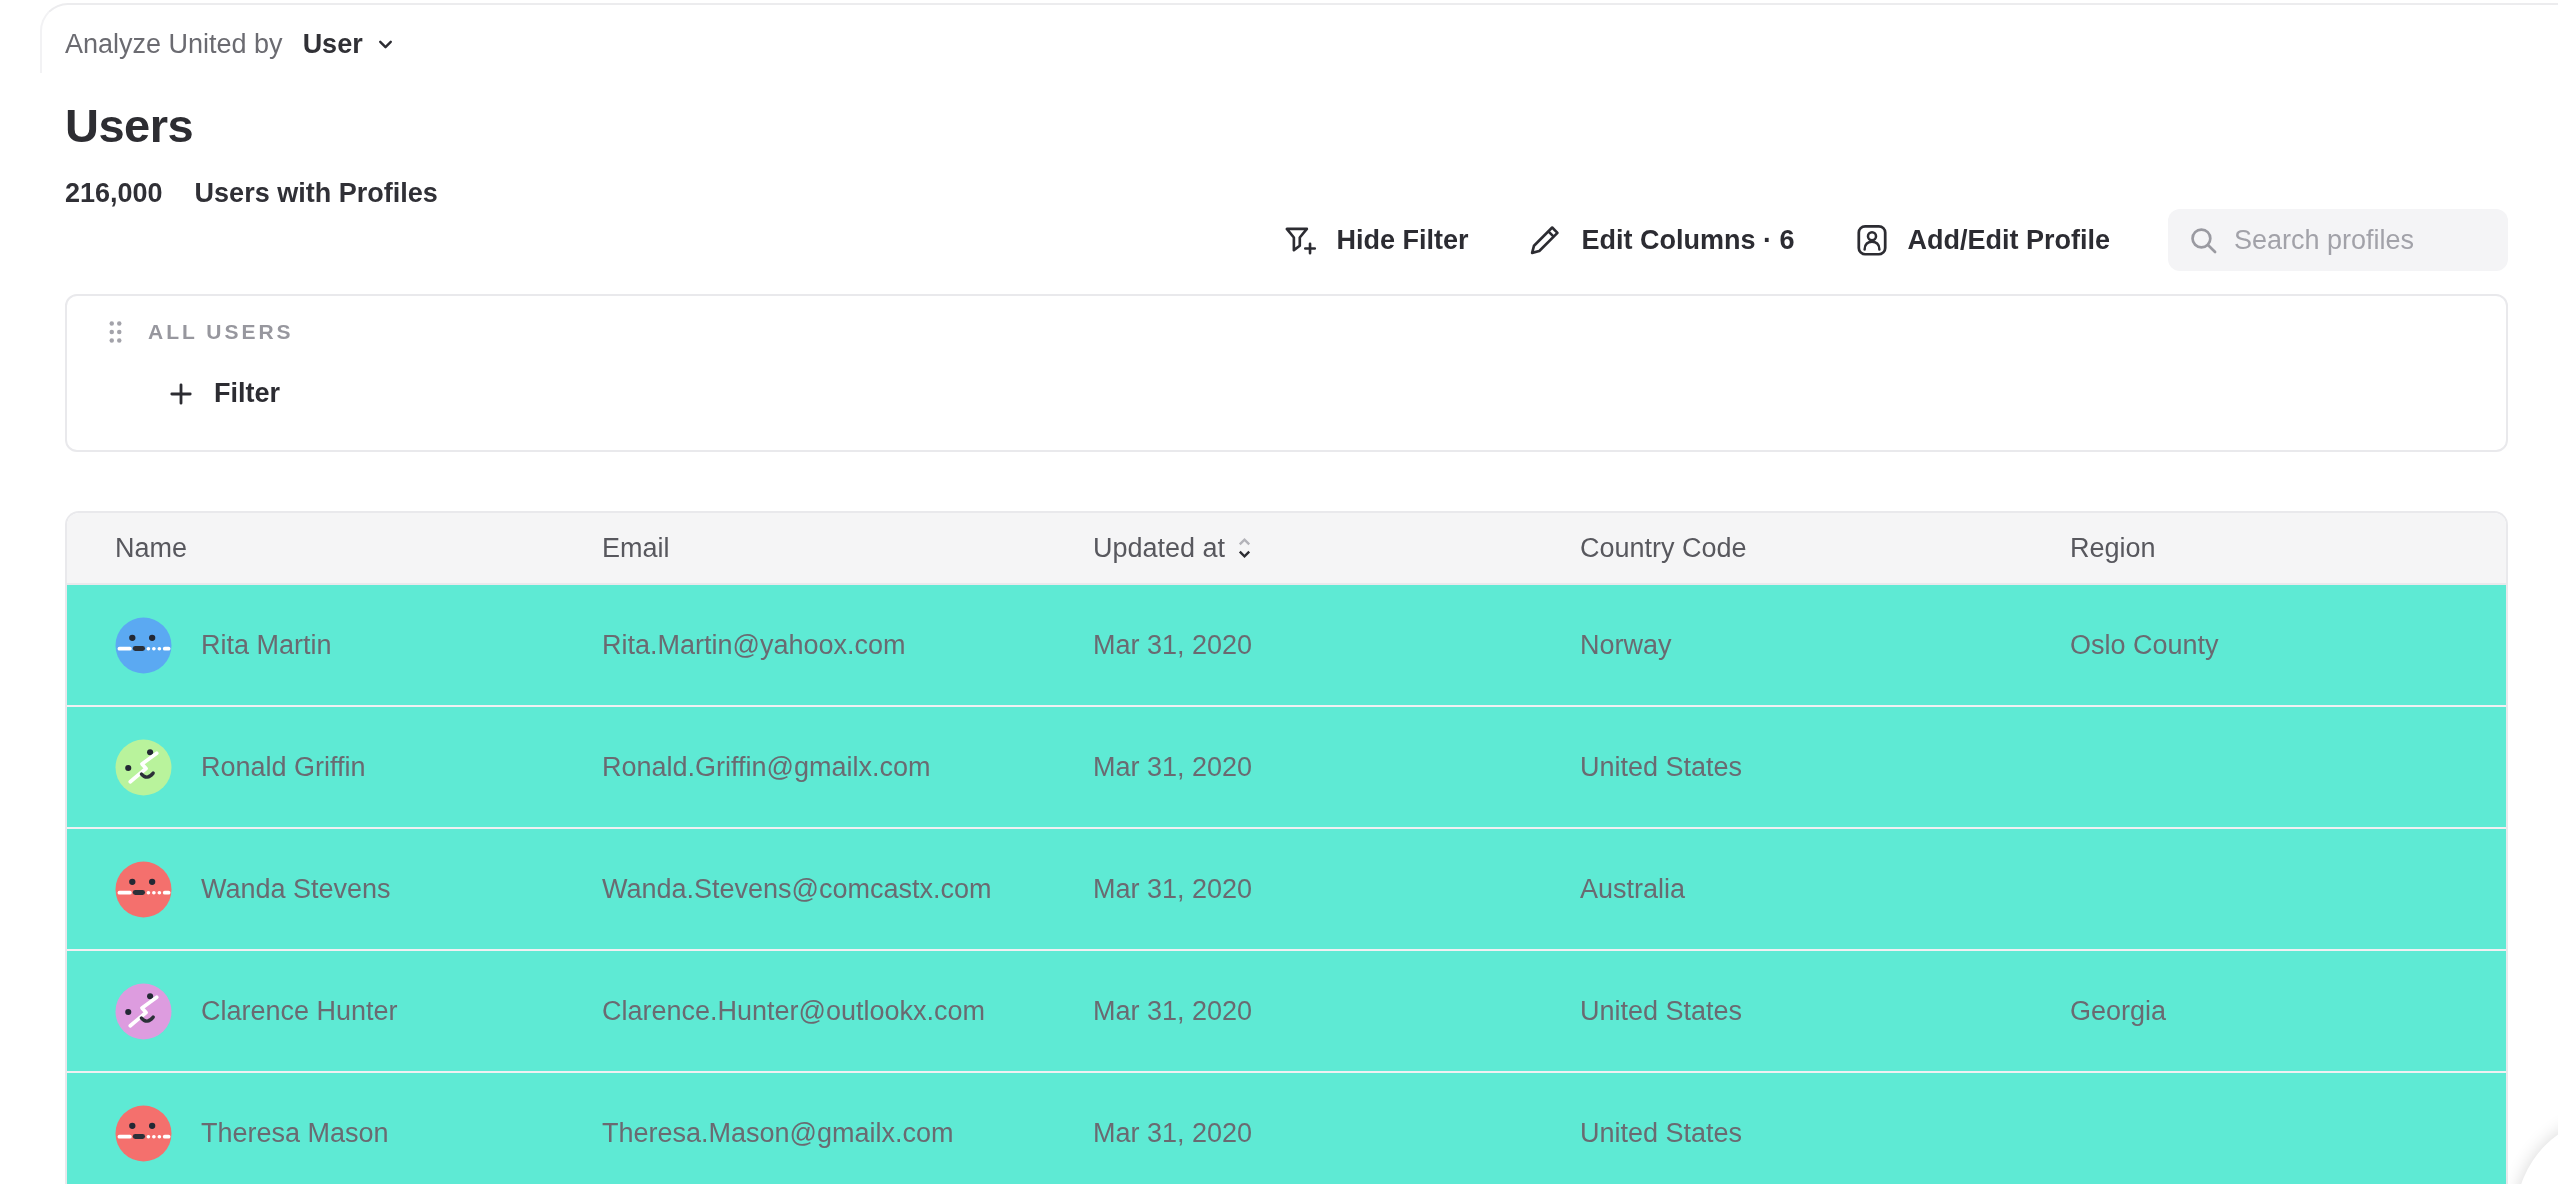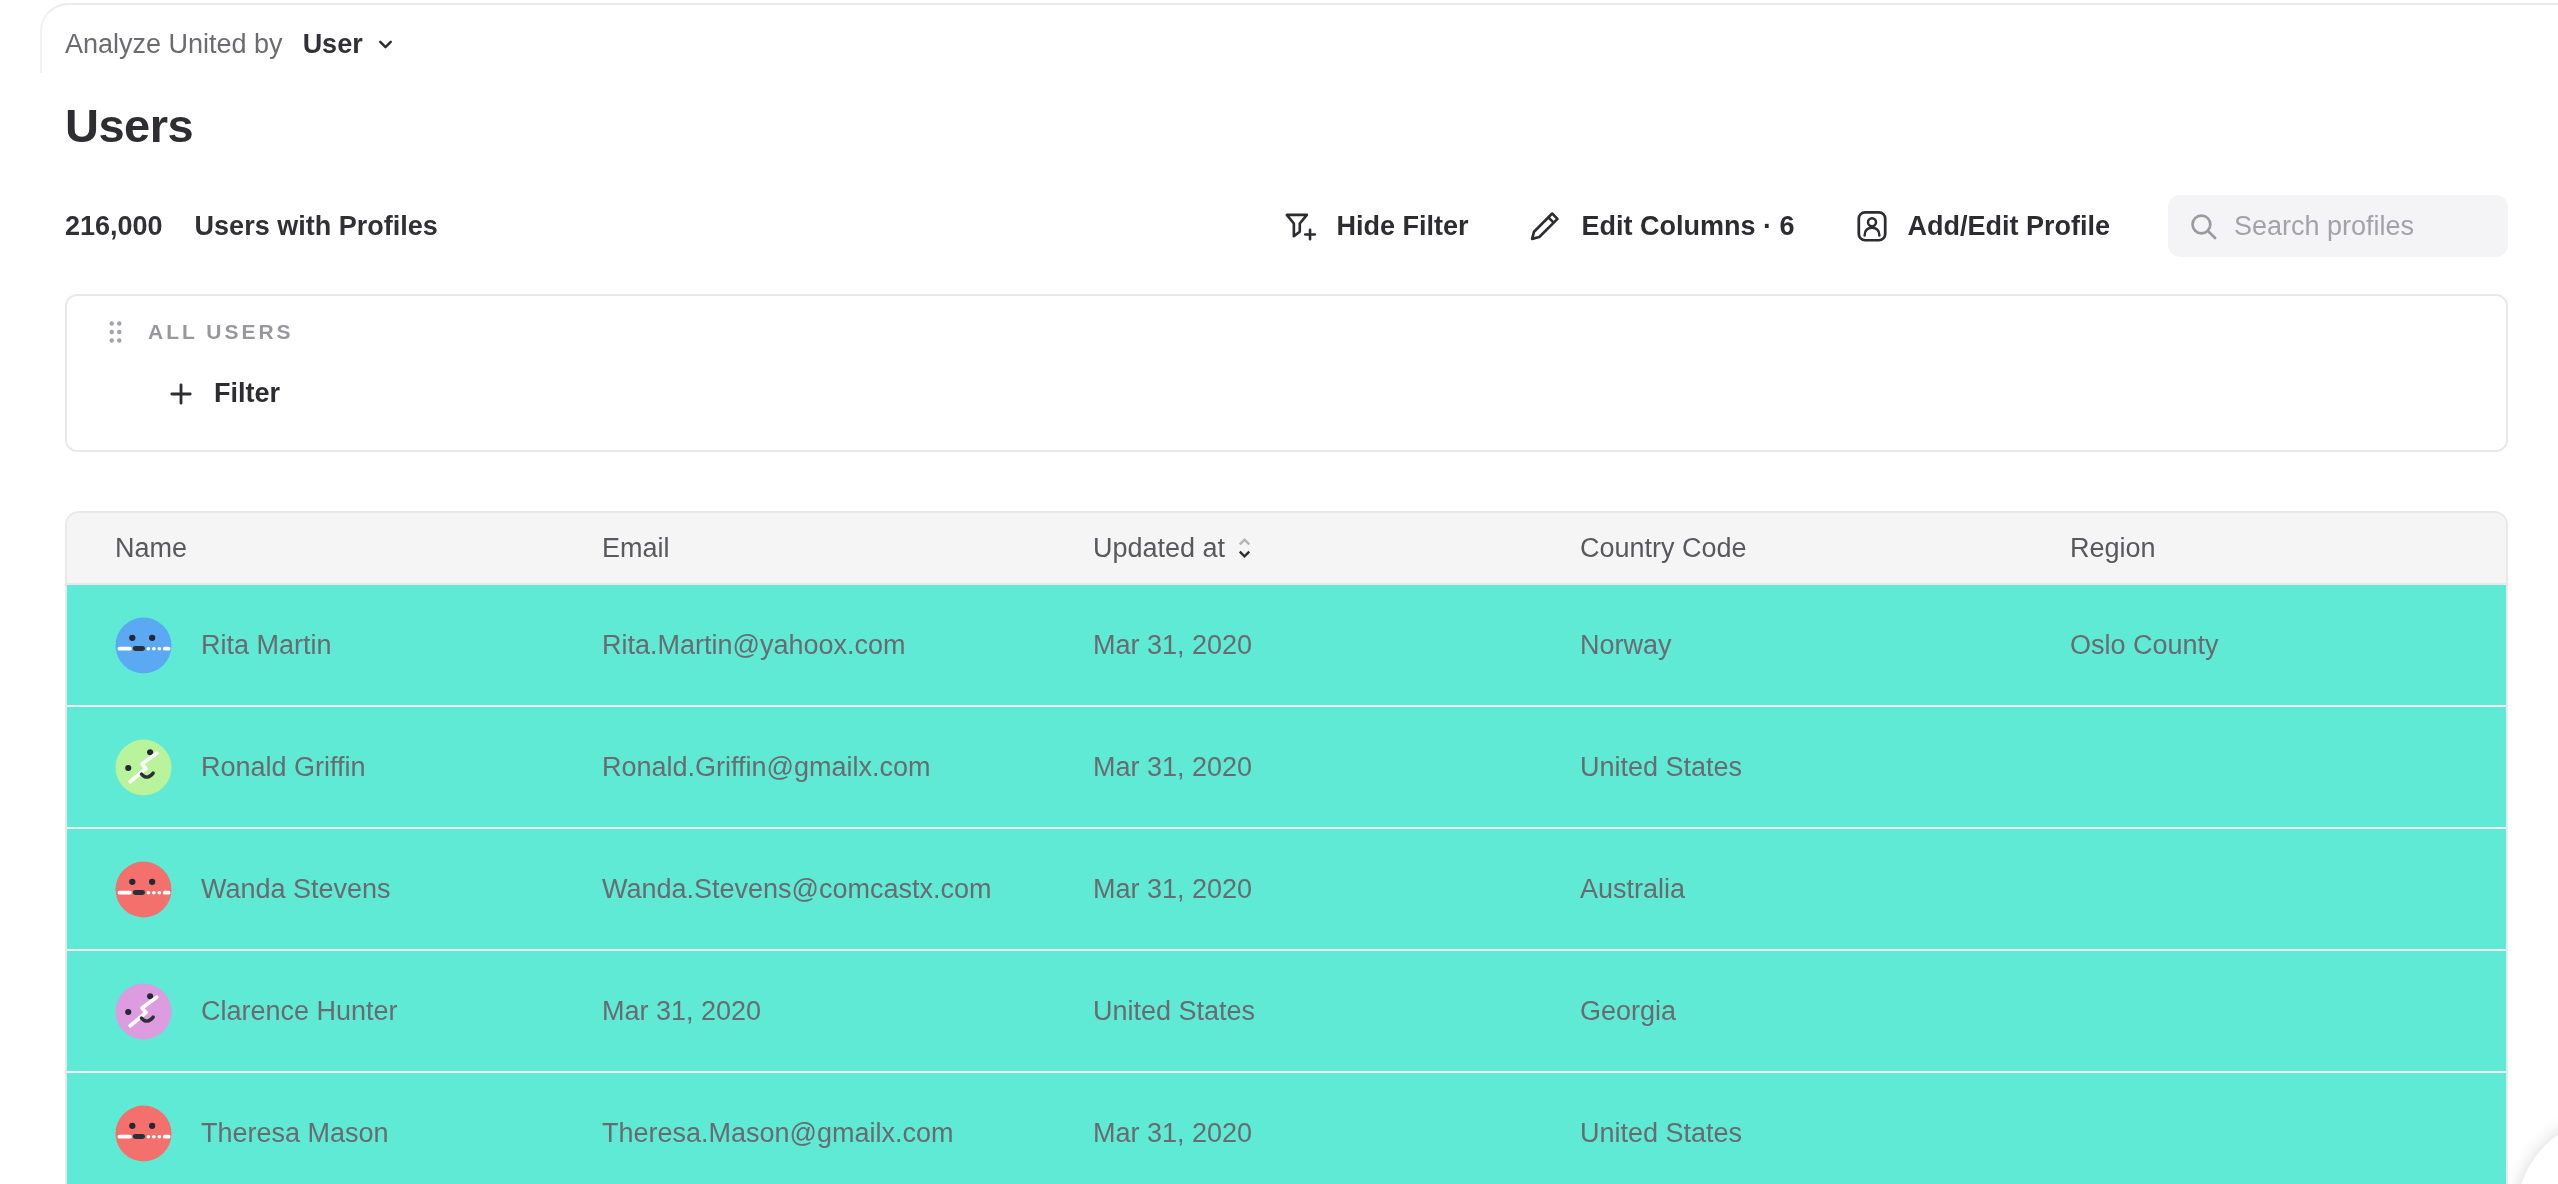--- a/index.html
+++ b/index.html
@@ -21,22 +21,22 @@
     cursor:pointer;
   }
   .analyze-label { color:#6b6b71; }
   .analyze-value { color:#313136; font-weight:700; margin-left:8px; }
   .page-title {
     position:absolute; left:65px; top:98px;
     font-size:47px; font-weight:700; color:#2d2d32; letter-spacing:-0.5px;text-align:right;
   }
   
   .stats-toolbar-row {
-    position:absolute; left:65px; right:50px; top:194px; height:64px;
-    display:flex; 
+    position:absolute; left:65px; right:50px; top:178px; height:64px;
+    display:flex; flex-direction:column;
   }
   .stats { display:flex; align-items:center; gap:32px; font-size:27px; }
   .stat-count { color:#303036; font-weight:700; }
   .stat-label { color:#303036; font-weight:600; }
   .toolbar { margin-left:auto; display:flex; align-items:center; gap:58px; }
   .tool-btn {
     display:flex; align-items:center; gap:17px;
     font-size:27px; font-weight:600; color:#2c2c32; cursor:pointer;
     white-space:nowrap;
   }
@@ -285,20 +285,21 @@
             <svg width="57" height="57" viewBox="0 0 56 56">
     <circle cx="28" cy="28" r="27.5" fill="#DD9CDF"></circle>
     <circle cx="34.5" cy="13" r="3" fill="#232834"></circle>
     <circle cx="13" cy="28.5" r="3" fill="#232834"></circle>
     <polyline points="41,14 26.5,24.5 30.5,29 15,42" fill="none" stroke="#fff" stroke-width="3.6" stroke-linecap="round" stroke-linejoin="round"></polyline>
     <path d="M26 34.5 Q31.5 41 37.5 33.5" fill="none" stroke="#2b3038" stroke-width="3.3" stroke-linecap="round"></path>
             </svg>
           </span>
       <span>Clarence Hunter</span>
     </div>
+    <div>Clarence.Hunter@outlookx.com</div>
     <div>Mar 31, 2020</div>
     <div>United States</div>
     <div>Georgia</div>
   </div>
 
   <div class="trow">
     <div class="name-cell">
       <span class="avatar icon">
             <svg width="57" height="57" viewBox="0 0 56 56">
     <circle cx="28" cy="28" r="27.5" fill="#F4706D"></circle>

